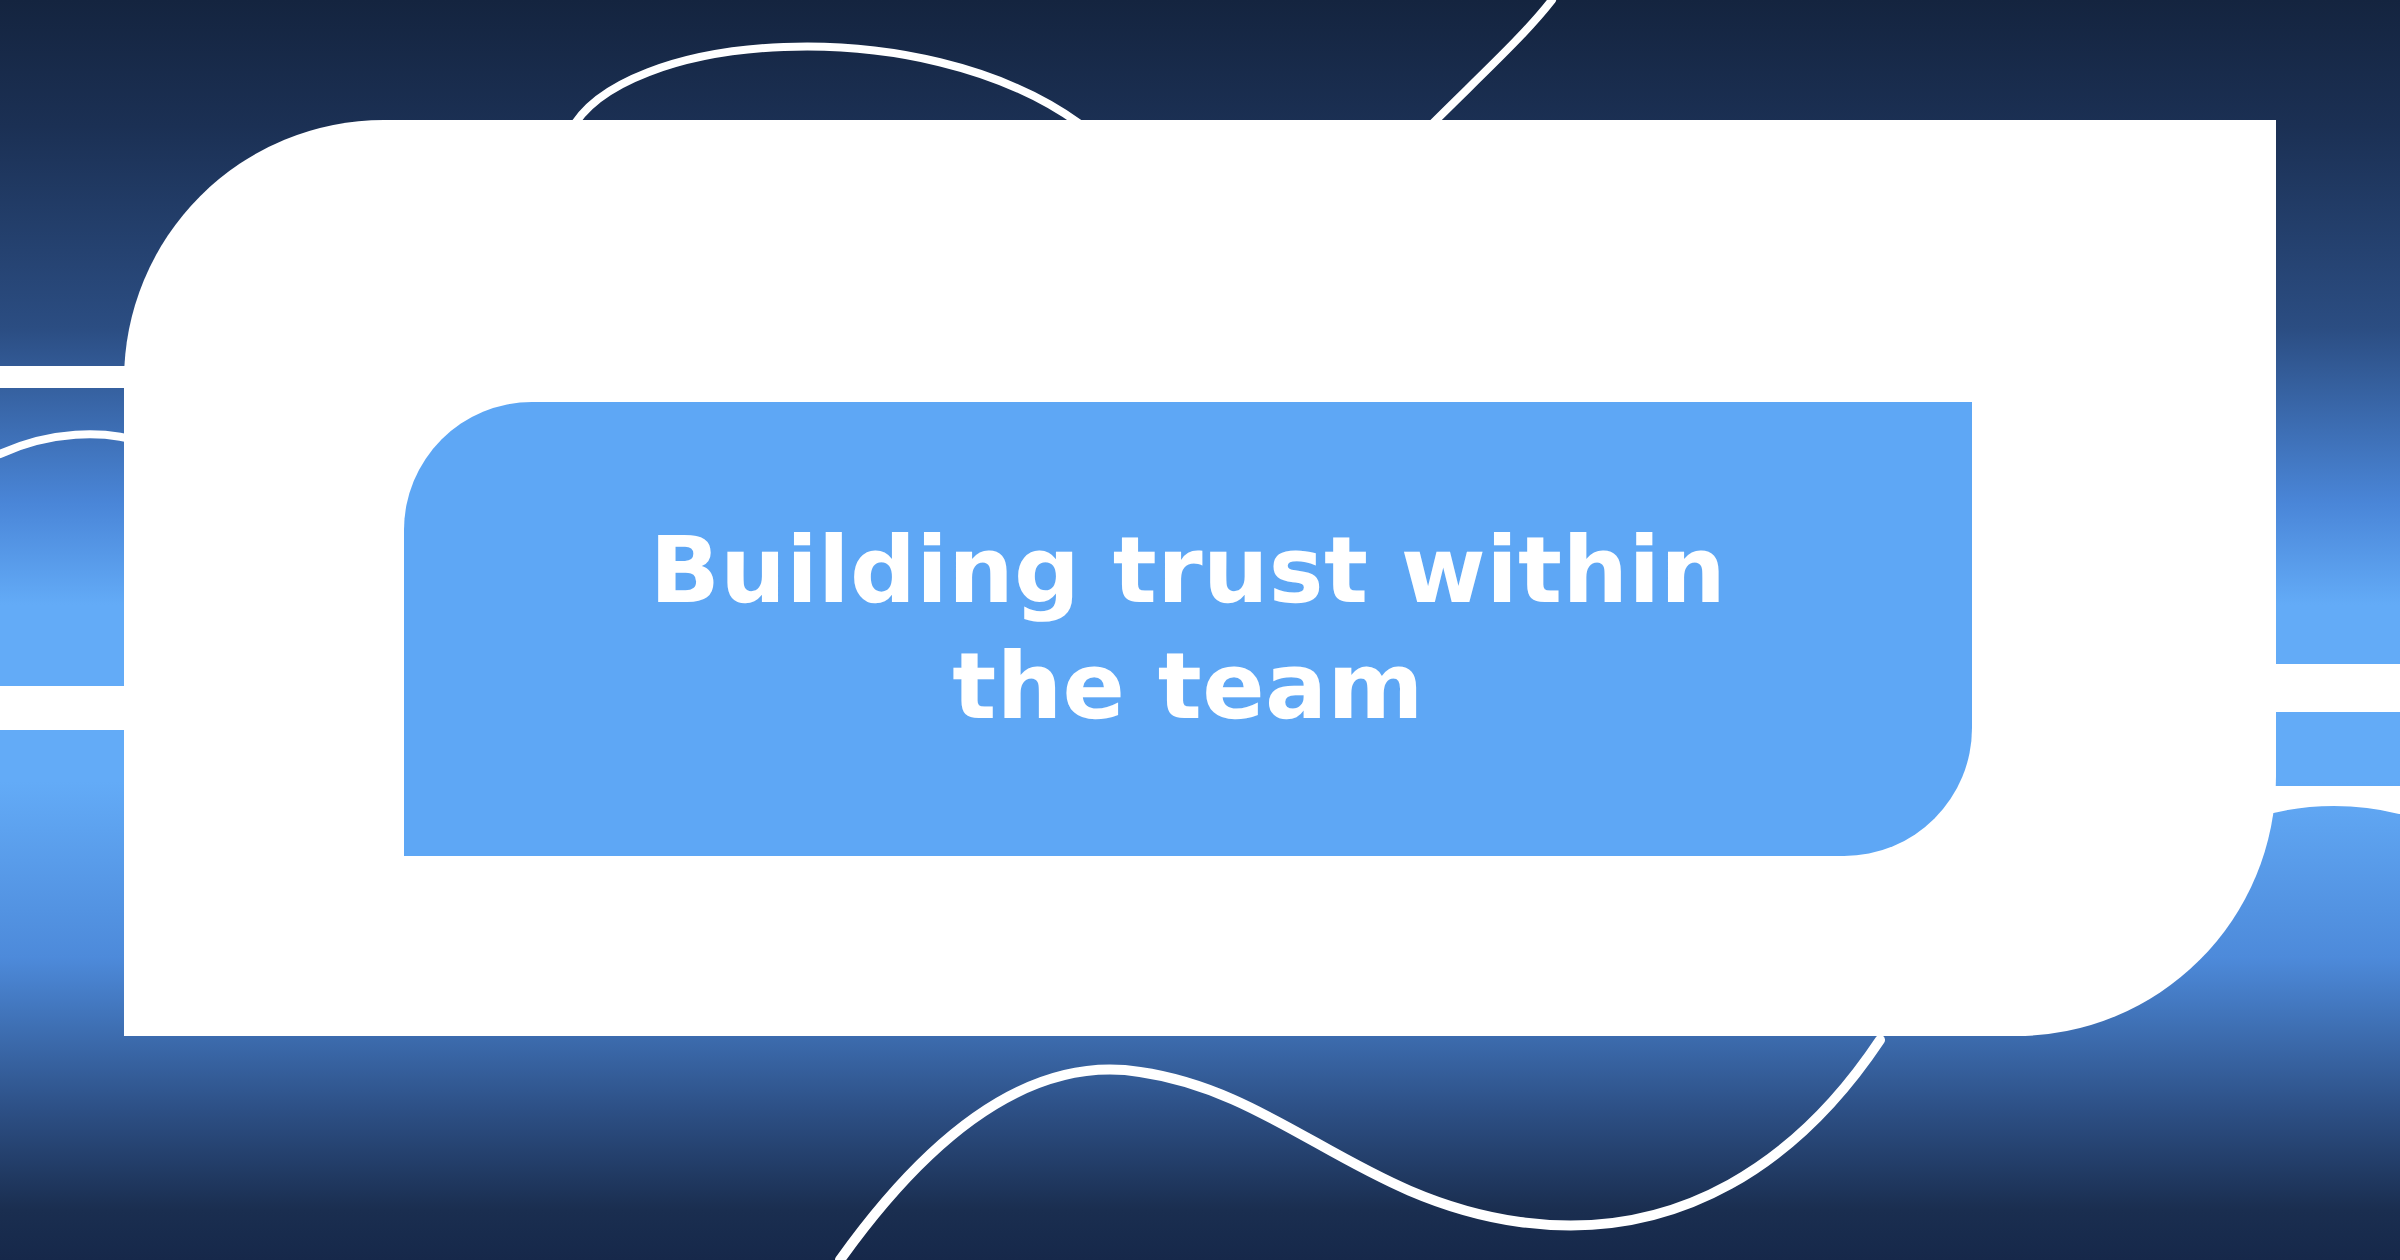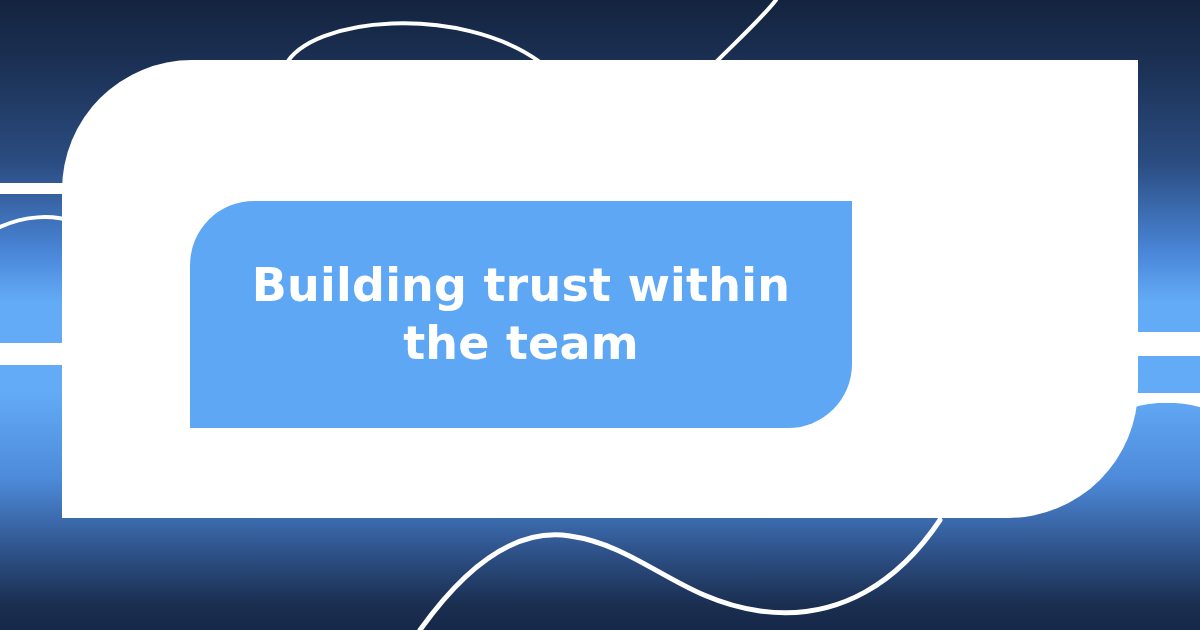--- a/index.html
+++ b/index.html
@@ -57,23 +57,23 @@
     top: 60px;
     width: 1076px;
     height: 458px;
     background: #ffffff;
     border-radius: 130px 0 130px 0;
   }
 
   
   .panel {
     position: absolute;
-    left: 190px;
+    left: 202px;
     top: 201px;
-    width: 662px;
+    width: 784px;
     height: 227px;
     background: #5ea7f5;
     border-radius: 64px 0 64px 0;
     display: flex;
     align-items: center;
     justify-content: center;
   }
 
   .headline {
     margin: 0;

